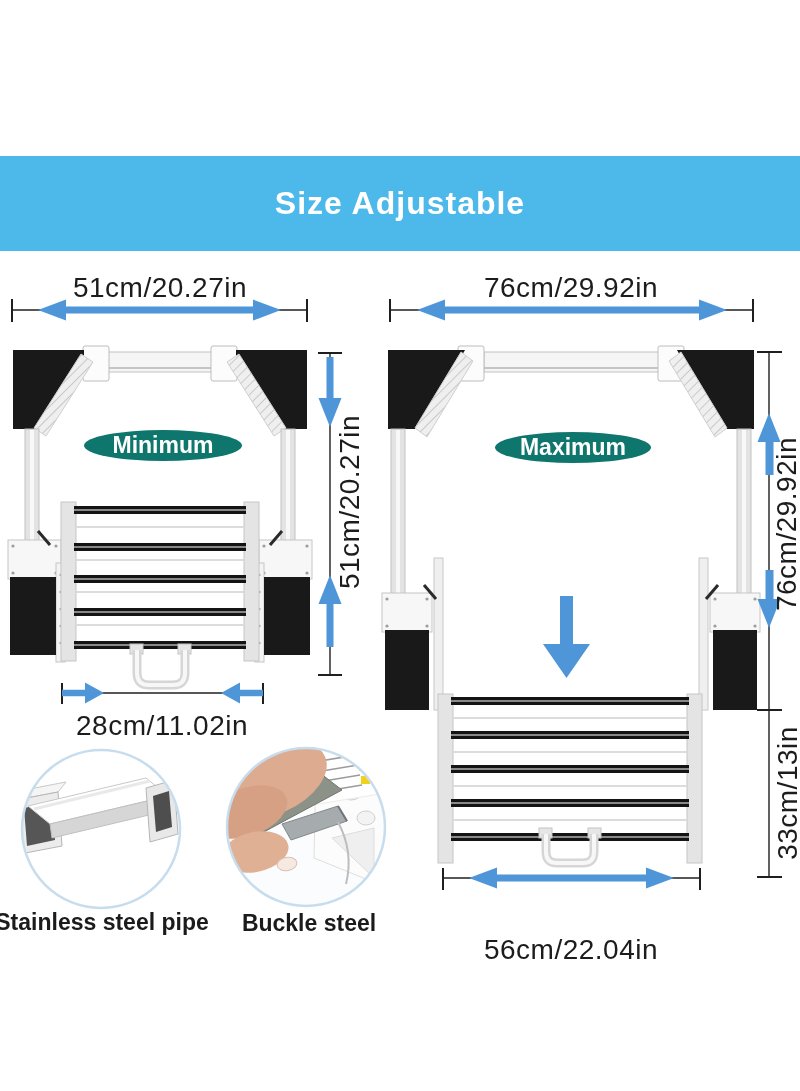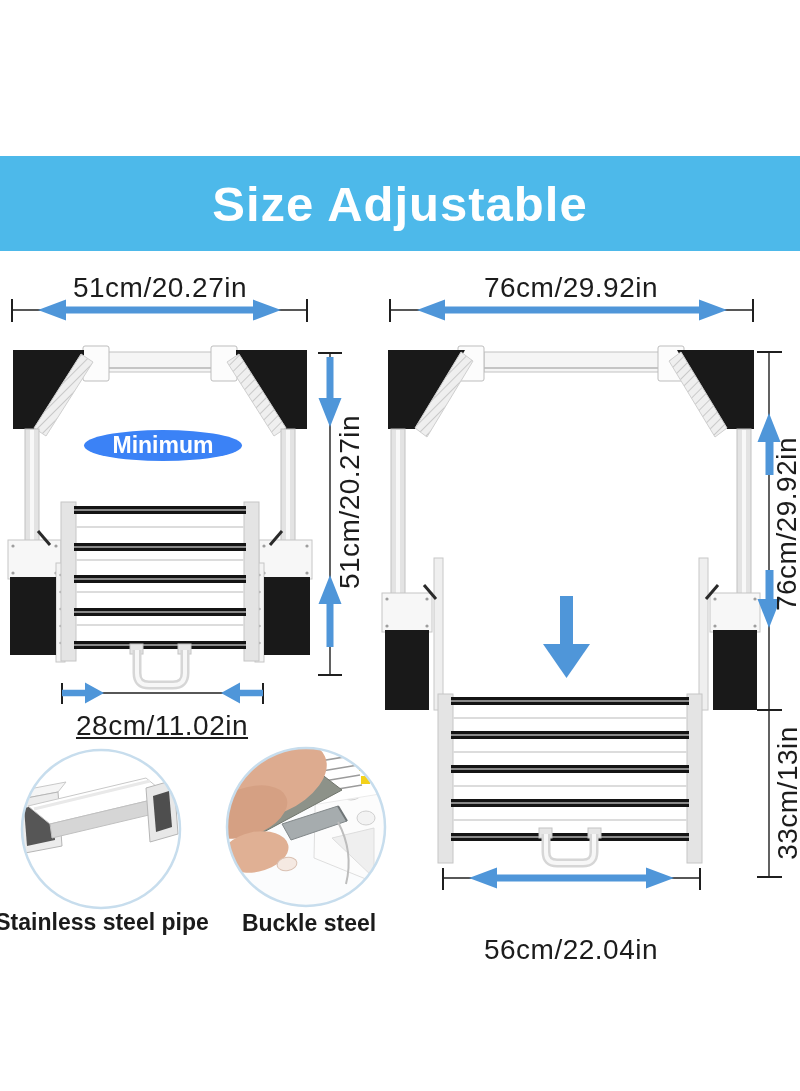--- a/index.html
+++ b/index.html
@@ -4,29 +4,29 @@
 <style>
   html,body{margin:0;padding:0;background:#ffffff;}
   .page{
     position:relative;width:800px;height:1091px;background:#ffffff;overflow:hidden;
     font-family:"Liberation Sans", sans-serif;color:#1c1c1c;
   }
   .banner{
     position:absolute;left:0;top:156px;width:800px;height:95px;background:#4db9ea;
     display:flex;align-items:center;justify-content:center;
   }
-  .banner span{color:#ffffff;font-size:49px;font-weight:bold;letter-spacing:1px;}
+  .banner span{color:#ffffff;font-size:32px;font-weight:bold;letter-spacing:1px;}
   svg.canvas{position:absolute;left:0;top:0;}
   .dim-label{
     position:absolute;transform:translate(-50%,-50%);white-space:nowrap;
     font-size:28px;color:#1c1c1c;letter-spacing:0.5px;
   }
   .dim-label.rot{transform:translate(-50%,-50%) rotate(-90deg);}
   .pill{
-    position:absolute;background:#3b82f6;border-radius:50%;
+    position:absolute;background:#0f766e;border-radius:50%;
     display:flex;align-items:center;justify-content:center;text-align:right;
   }
   .pill span{color:#ffffff;font-weight:bold;font-size:23px;}
   .caption{
     position:absolute;transform:translate(-50%,-50%);white-space:nowrap;
     font-size:23px;font-weight:bold;color:#1b1b1b;
   }
 </style>
 </head>
 <body>
@@ -295,24 +295,27 @@
         <ellipse cx="255" cy="852" rx="34" ry="20" fill="#e0b094" transform="rotate(-12 255 852)"></ellipse>
         <ellipse cx="287" cy="864" rx="10" ry="6.5" fill="#f5e9e2" stroke="#d9c0b2" transform="rotate(-10 287 864)"></ellipse>
       </g>
       <circle cx="306" cy="827" r="79" fill="none" stroke="#c7dded" stroke-width="2.5"></circle>
     </g>
   </svg>
 
   <div class="pill" style="left:84px;top:430px;width:158px;height:31px;">
     <span>Minimum</span>
   </div>
+  <div class="pill" style="left:495px;top:432px;width:156px;height:31px;">
+    <span>Maximum</span>
+  </div>
 
   <div class="dim-label" style="left:160px;top:288px;">51cm/20.27in</div>
   <div class="dim-label rot" style="left:350px;top:502px;">51cm/20.27in</div>
-  <div class="dim-label" style="left:162px;top:726px;text-decoration:underline;">28cm/11.02in</div>
+  <div class="dim-label" style="left:162px;top:726px;">28cm/11.02in</div>
 
   <div class="dim-label" style="left:571px;top:288px;">76cm/29.92in</div>
   <div class="dim-label rot" style="left:787px;top:524px;">76cm/29.92in</div>
   <div class="dim-label rot" style="left:788px;top:793px;">33cm/13in</div>
   <div class="dim-label" style="left:571px;top:950px;">56cm/22.04in</div>
 
   <div class="caption" style="left:102px;top:922px;">Stainless steel pipe</div>
   <div class="caption" style="left:309px;top:923px;">Buckle steel</div>
 
 </div>

